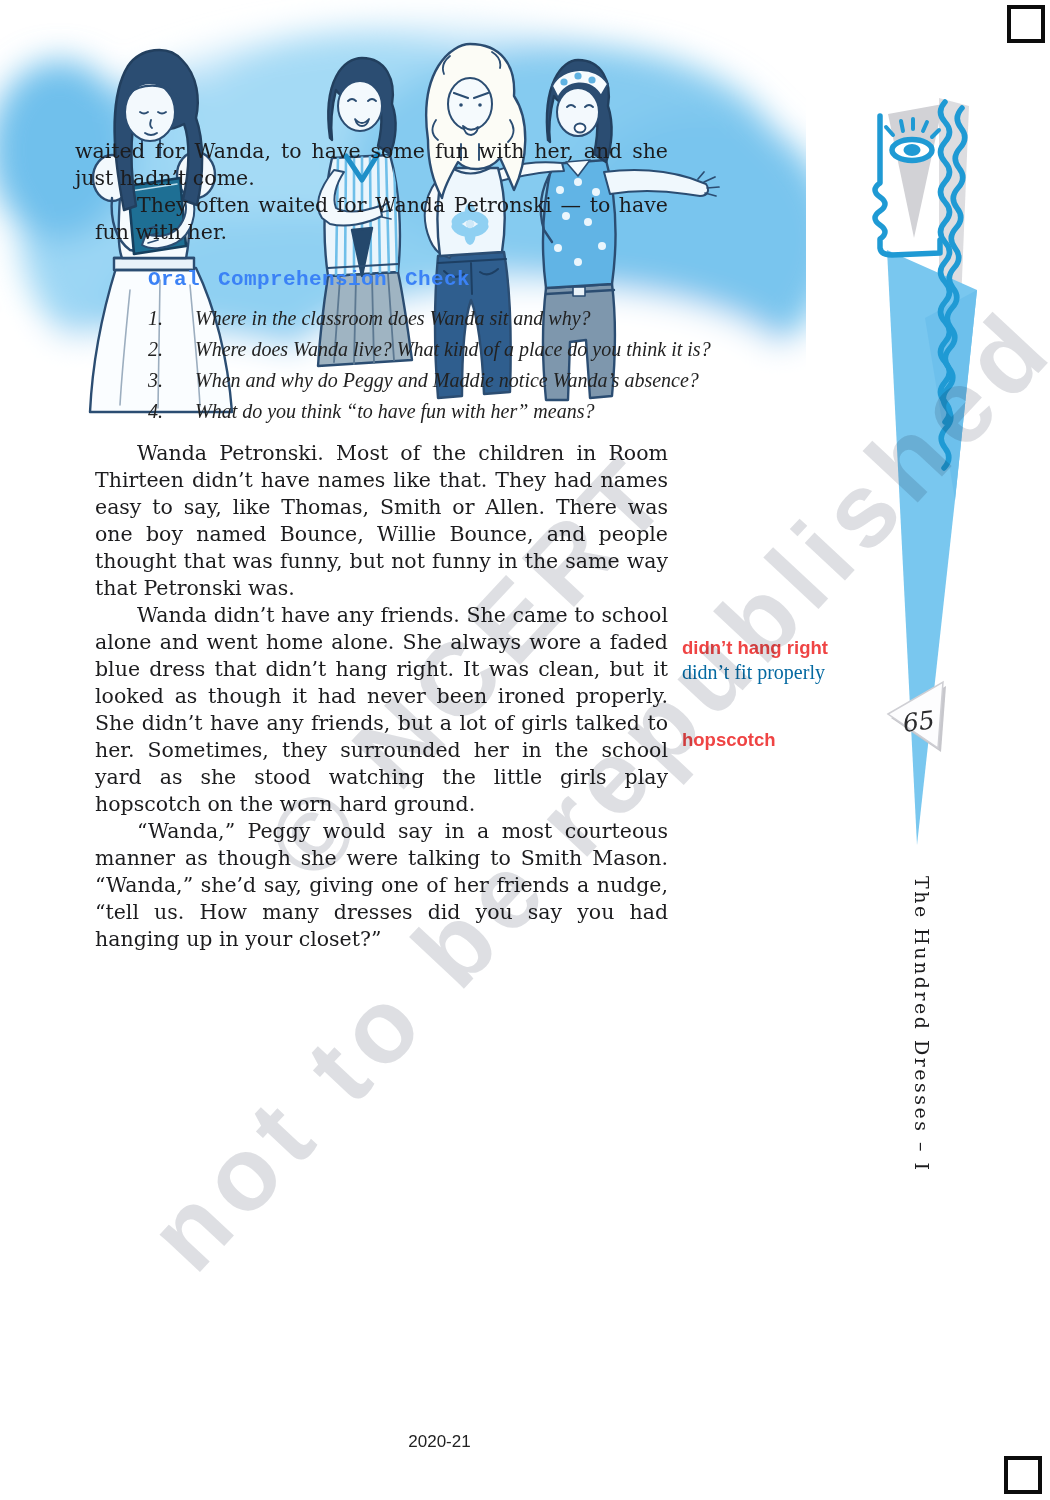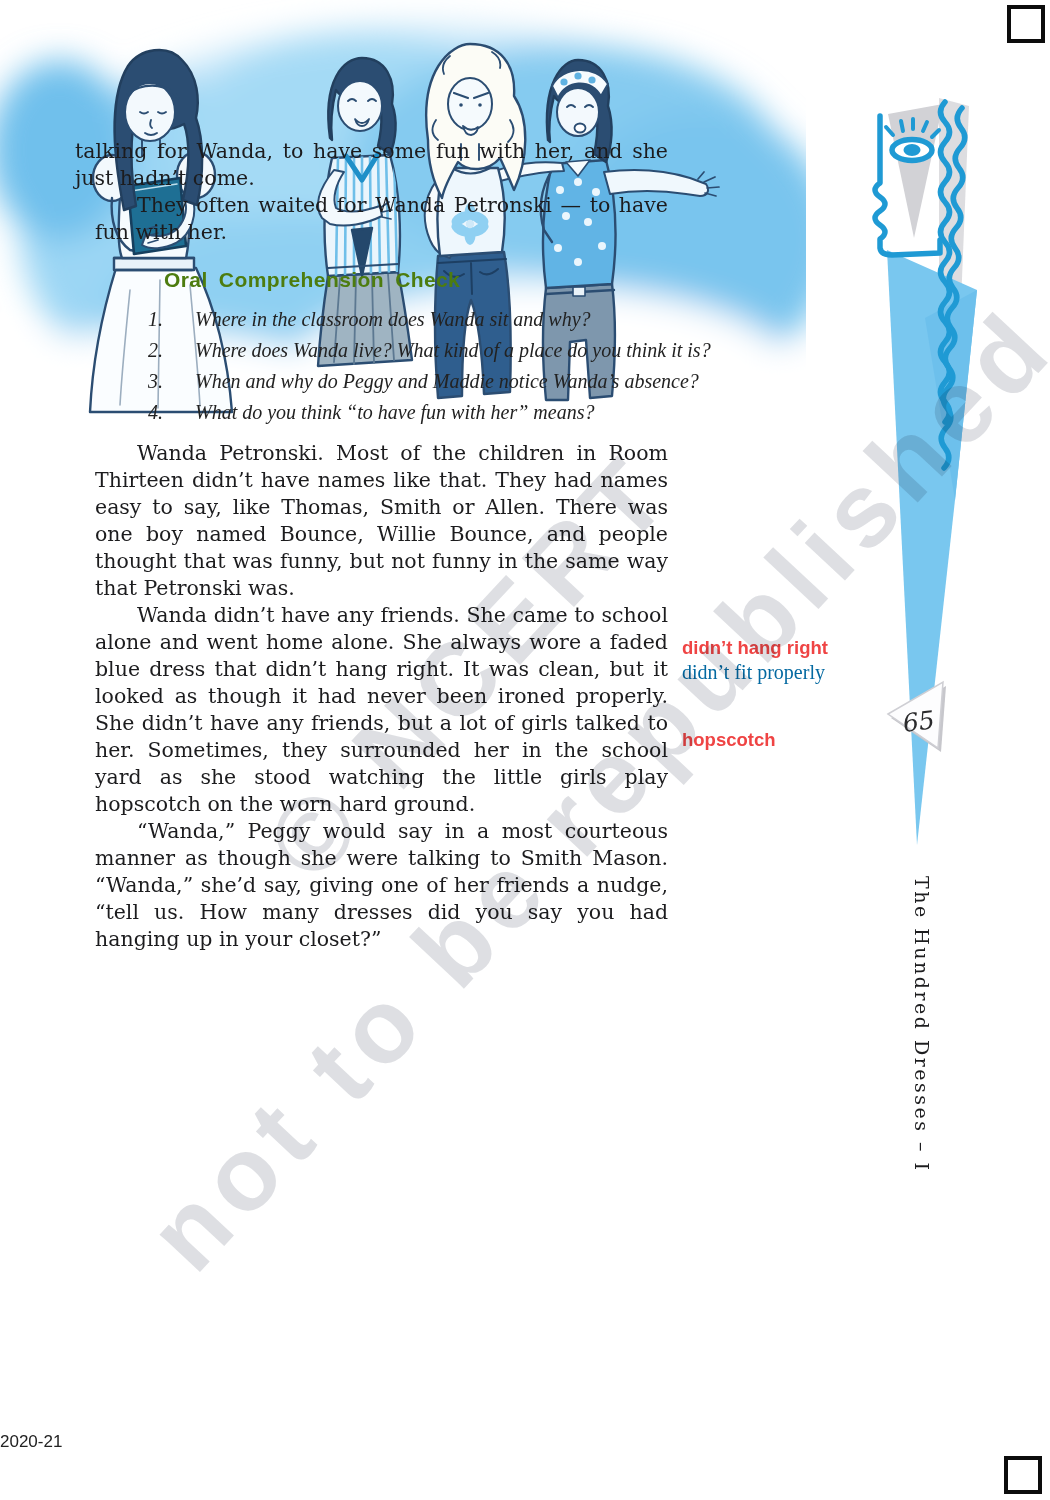--- a/index.html
+++ b/index.html
@@ -19,22 +19,22 @@
 
   
   .story-block{left:75px;width:593px;z-index:2;}
   .story-block p{margin:0;font-size:20.5px;line-height:27px;text-align:justify;}
   .story-block p.indent{text-indent:42px;margin-left:20px;}
   #block1{top:138px;}
   #block2{top:440px;}
 
   
   #occ{top:268px;left:148px;width:700px;z-index:2;}
-  #occ h2{margin:0 0 12px 16px;font-family:Liberation Sans, sans-serif;
-    font-size:21px;font-weight:bold;letter-spacing:.4px;word-spacing:5px;color:#4d7c0f;}
+  #occ h2{margin:0 0 12px 0;font-family:Liberation Mono, monospace;
+    font-size:21px;font-weight:bold;letter-spacing:.4px;word-spacing:5px;color:#3b82f6;}
   .q-row{display:flex;font-style:italic;font-size:20px;line-height:31px;
     font-family:"Liberation Serif",serif;color:#222;}
   .q-num{width:47px;flex:0 0 47px;}
 
   
   #glossary{left:682px;top:636px;width:186px;z-index:2;
     font-family:"Liberation Sans",sans-serif;}
   .note .term{color:#ef4444;font-weight:bold;font-size:18.5px;line-height:24px;}
   .note .def{color:#0369a1;font-size:20px;line-height:25px;text-align:justify;font-family:Liberation Serif, serif;}
   #note-1{margin-top:43px;}
@@ -43,41 +43,41 @@
   
   #right-decor{left:855px;top:88px;z-index:1;}
   #vertical-title{left:903px;top:876px;height:260px;width:30px;z-index:2;
     writing-mode:vertical-rl;font-family:"DejaVu Serif",serif;
     font-size:19px;letter-spacing:2.5px;color:#1d1d1f;white-space:nowrap;}
 
   
   #illustration{left:48px;top:972px;z-index:3;}
 
   
-  #footer{left:0;top:1432px;width:879px;z-index:2;
+  #footer{left:0;top:1432px;width:879px;text-align:center;z-index:2;
     font-family:"Liberation Sans",sans-serif;font-size:17px;color:#222;}
 </style>
 </head>
 <body>
 
 
 
 
 <div id="watermark" class="abs">
   <div>© NCERT</div>
   <div>not to be republished</div>
 </div>
 
 
 <div class="corner abs" style="left:1007px;top:5px;"></div>
 <div class="corner abs" style="left:1004px;top:1456px;"></div>
 
 
 <div id="block1" class="story-block abs">
-  <p>talking for Wanda, to have some fun with her, and she just hadn’t come.</p>
+  <p>waited for Wanda, to have some fun with her, and she just hadn’t come.</p>
   <p class="indent">They often waited for Wanda Petronski — to have fun with her.</p>
 </div>
 
 
 <section id="occ" class="abs">
   <h2>Oral Comprehension Check</h2>
   <div class="q-row">
     <span class="q-num">1.</span>
     <span class="q-text">Where in the classroom does Wanda sit and why?</span>
   </div>

